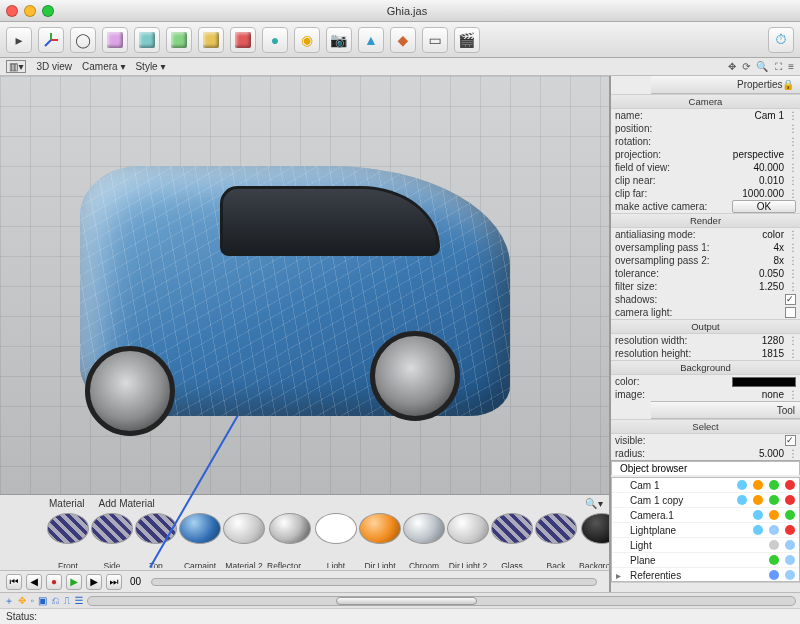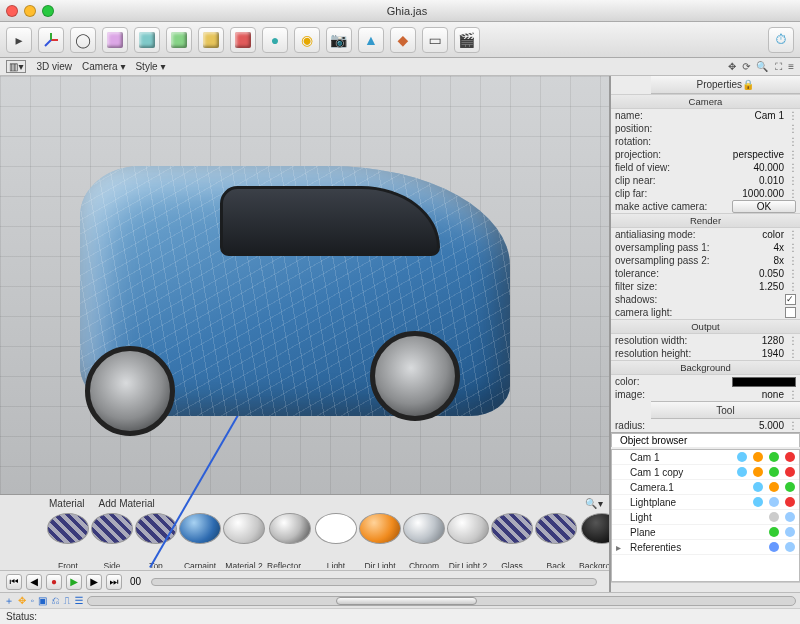--- a/index.html
+++ b/index.html
@@ -43,21 +43,21 @@
 .matbar .mtabs{height:16px;padding:0 6px;display:flex;gap:14px;align-items:center;color:#333}
 .matlist { flex:1; display:flex; overflow:hidden; padding:2px 4px; gap:2px; }
 .matitem { width:46px; display:flex; flex-direction:column; align-items:center; gap:17px; cursor:pointer; }
 .matitem .ball { width:42px; height:42px; border-radius:50%; border:1px solid #999; }
 .matitem .lbl { font-size:8.5px; color:#333; white-space:nowrap; overflow:hidden; text-overflow:ellipsis; max-width:46px; }
 
 .timeline { height:22px; background:#e8e8e8; border-top:1px solid #bcbcbc; display:flex; align-items:center; padding:0 6px; gap:4px; }
 .timeline .pb{width:16px;height:16px;border:1px solid #aaa;border-radius:3px;background:linear-gradient(#fff,#ddd);display:flex;align-items:center;justify-content:center;cursor:pointer}
 
 .rpane { width:190px; background:#ececec; border-left:1px solid #999; display:flex; flex-direction:column; }
-.rpane .hdr { height:18px; background:linear-gradient(#f6f6f6,#dedede); border-bottom:1px solid #bbb; display:flex; align-items:center; justify-content:center; padding:0 5px; font-size:10px; color:#333;margin-left:40px;}
+.rpane .hdr { height:18px; background:linear-gradient(#f6f6f6,#dedede); border-bottom:1px solid #bbb; display:flex; align-items:center; justify-content:flex-end; padding:0 5px; font-size:10px; color:#333;margin-left:40px;}
 .props { flex:0 0 auto; }
 .sect { background:linear-gradient(#eaeaea,#dcdcdc); text-align:center; font-size:9.5px; color:#333; border-top:1px solid #cfcfcf; border-bottom:1px solid #cfcfcf; padding:1px 0; }
 .prow { display:flex; align-items:center; height:13px; padding:0 4px; gap:4px; }
 .prow .k{flex:1;color:#333}
 .prow .v{width:64px;text-align:right;color:#111;background:#fff0;}
 .prow .v.btn{background:linear-gradient(#fdfdfd,#e2e2e2);border:1px solid #aaa;border-radius:2px;text-align:center;cursor:pointer}
 .prow .dot{width:8px;text-align:center;color:#888}
 .chk{width:11px;height:11px;border:1px solid #888;background:#fff;display:inline-block}
 .chk.on::after{content:"✓";font-size:9px;color:#333;position:relative;top:-2px;left:0}
 
@@ -312,38 +312,43 @@
           <span class="chk"></span>
         </div>
         <div class="sect">Output</div>
         <div class="prow">
           <div class="k">resolution width:</div>
           <div class="v">1280</div>
           <div class="dot">⋮</div>
         </div>
         <div class="prow">
           <div class="k">resolution height:</div>
-          <div class="v">1940</div>
+          <div class="v">1815</div>
           <div class="dot">⋮</div>
         </div>
         <div class="sect">Background</div>
         <div class="prow">
           <div class="k">color:</div>
           <span style="width: 64px; height: 10px; background: rgb(0, 0, 0); border: 1px solid rgb(102, 102, 102);"></span>
         </div>
         <div class="prow">
           <div class="k">image:</div>
           <div class="v">none</div>
           <div class="dot">⋮</div>
         </div>
       </div>
     <div class="hdr" style="border-top:1px solid #bbb">
         <span>Tool</span>
       </div>
     <div id="toolprops">
+        <div class="sect">Select</div>
+        <div class="prow">
+          <div class="k">visible:</div>
+          <span class="chk on"></span>
+        </div>
         <div class="prow">
           <div class="k">radius:</div>
           <div class="v">5.000</div>
           <div class="dot">⋮</div>
         </div>
       </div>
 
     <div class="obwrap">
       <div class="obtabs" id="obtabs">
           <div class="t active">Object browser</div>

